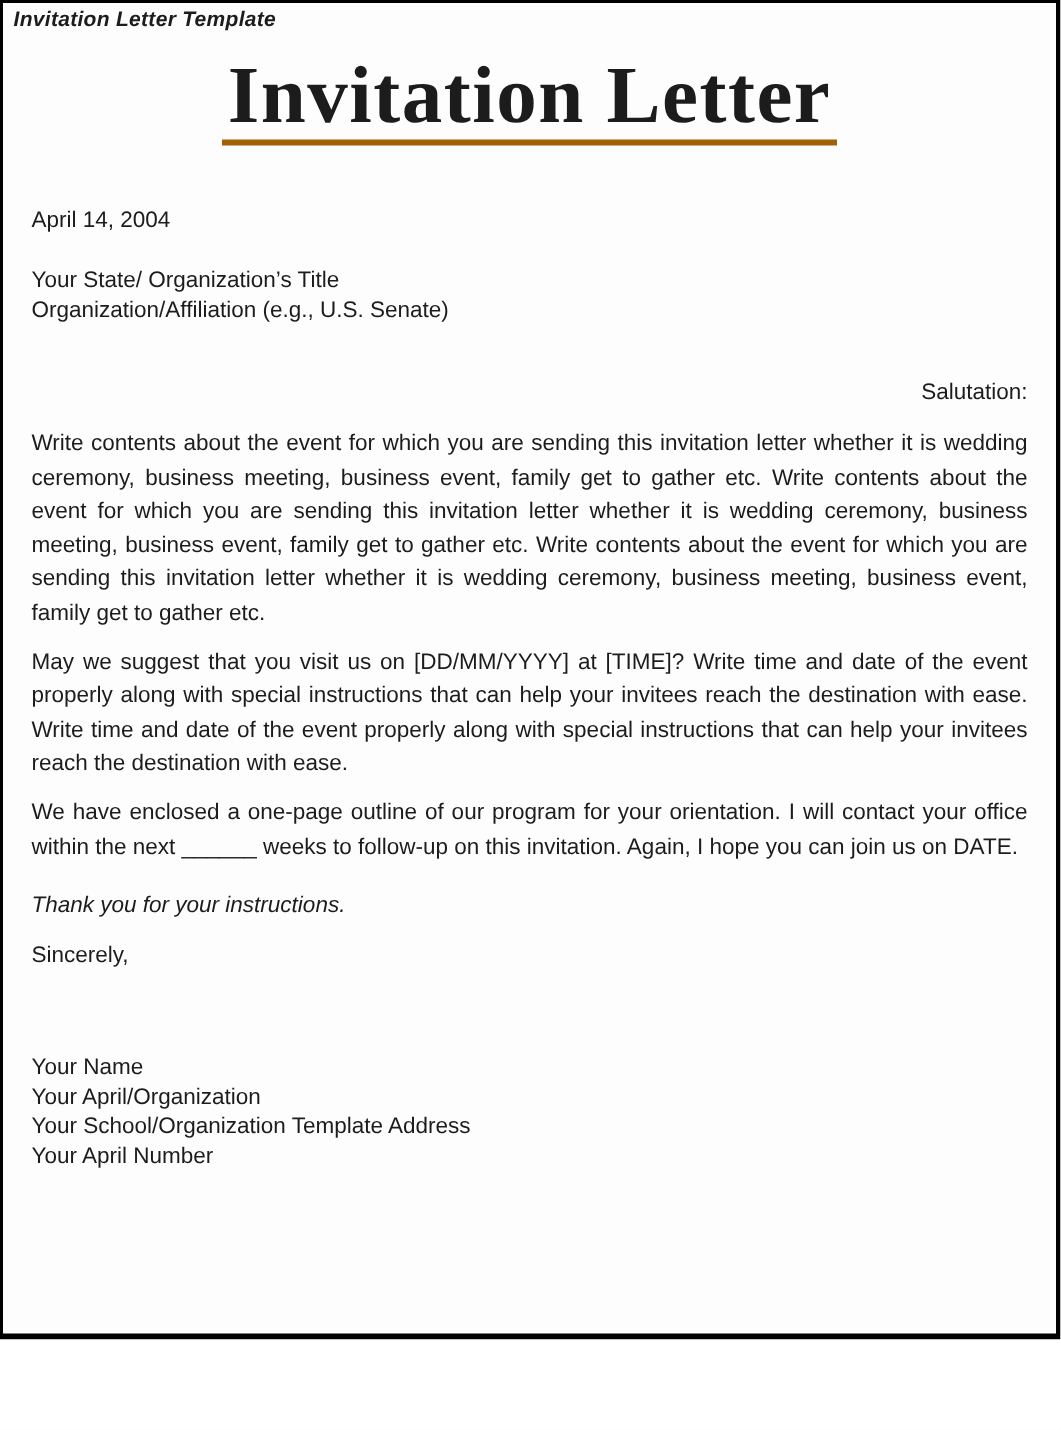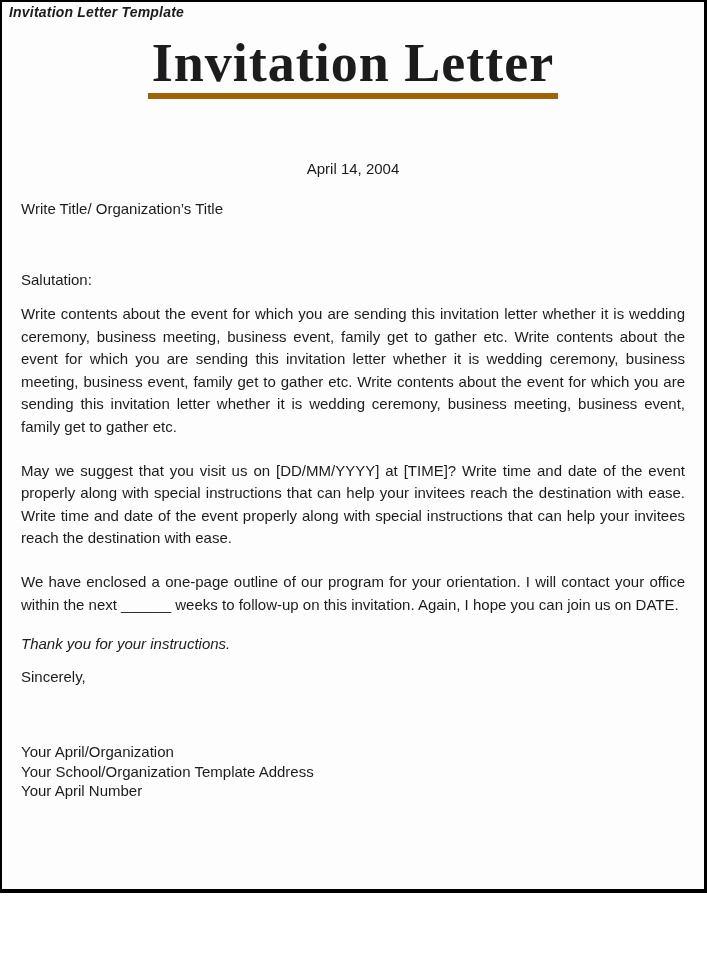--- a/index.html
+++ b/index.html
@@ -32,51 +32,51 @@
     text-align: center;
     margin-top: 16px;
   }
   .title {
     display: inline-block;
     font-family: "Liberation Serif", serif;
     font-weight: bold;
     font-size: 54px;
     line-height: 1.0;
     padding: 0 4px 3px 4px;
-    border-bottom: 6px solid #a16207;
+    border-bottom: 4px solid #a16207;
     letter-spacing: 1px;
   }
   .content {
     padding: 0 19px 0 19px;
     font-size: 15px;
   }
   .date-line {
-    margin-top: 60px;
+    margin-top: 40px;
     line-height: 20px;
-    text-align: center;
   }
   .recipient {
     margin-top: 20px;
   }
   .recipient .line {
     line-height: 20px;
   }
   .salutation {
-    margin-top: 51px;
+    margin-top: 35px;
     line-height: 20px;
+    text-align: right;
   }
   .body-paragraph {
     margin: 0;
     margin-top: 13px;
     text-align: justify;
     line-height: 22.6px;
     font-size: 15px;
   }
   .body-paragraph + .body-paragraph {
-    margin-top: 21px;
+    margin-top: 10px;
   }
   .closing-thanks {
     margin-top: 17px;
     font-style: italic;
     line-height: 22px;
   }
   .closing-signoff {
     margin-top: 12px;
     line-height: 20px;
   }
@@ -96,35 +96,37 @@
 
   <div class="title-wrap">
     <span class="title">Invitation Letter</span>
   </div>
 
   <div class="content">
 
     <div class="date-line">April 14, 2004</div>
 
     <div class="recipient">
-      <div class="line">Write Title/ Organization’s Title</div>
+      <div class="line">Your State/ Organization’s Title</div>
+      <div class="line">Organization/Affiliation (e.g., U.S. Senate)</div>
     </div>
 
     <div class="salutation">Salutation:</div>
 
     <p class="body-paragraph">Write contents about the event for which you are sending this invitation letter whether it is wedding ceremony, business meeting, business event, family get to gather etc. Write contents about the event for which you are sending this invitation letter whether it is wedding ceremony, business meeting, business event, family get to gather etc. Write contents about the event for which you are sending this invitation letter whether it is wedding ceremony, business meeting, business event, family get to gather etc.</p>
 
     <p class="body-paragraph">May we suggest that you visit us on [DD/MM/YYYY] at [TIME]?  Write time and date of the event properly along with special instructions that can help your invitees reach the destination with ease. Write time and date of the event properly along with special instructions that can help your invitees reach the destination with ease.</p>
 
     <p class="body-paragraph">We have enclosed a one-page outline of our program for your orientation.  I will contact your office within the next ______ weeks to follow-up on this invitation.  Again, I hope you can join us on DATE.</p>
 
     <div class="closing-thanks">Thank you for your instructions.</div>
 
     <div class="closing-signoff">Sincerely,</div>
 
     <div class="signature">
+      <div class="line">Your Name</div>
       <div class="line">Your April/Organization</div>
       <div class="line">Your School/Organization Template Address</div>
       <div class="line">Your April Number</div>
     </div>
 
   </div>
 </div>
 
 </body></html>

